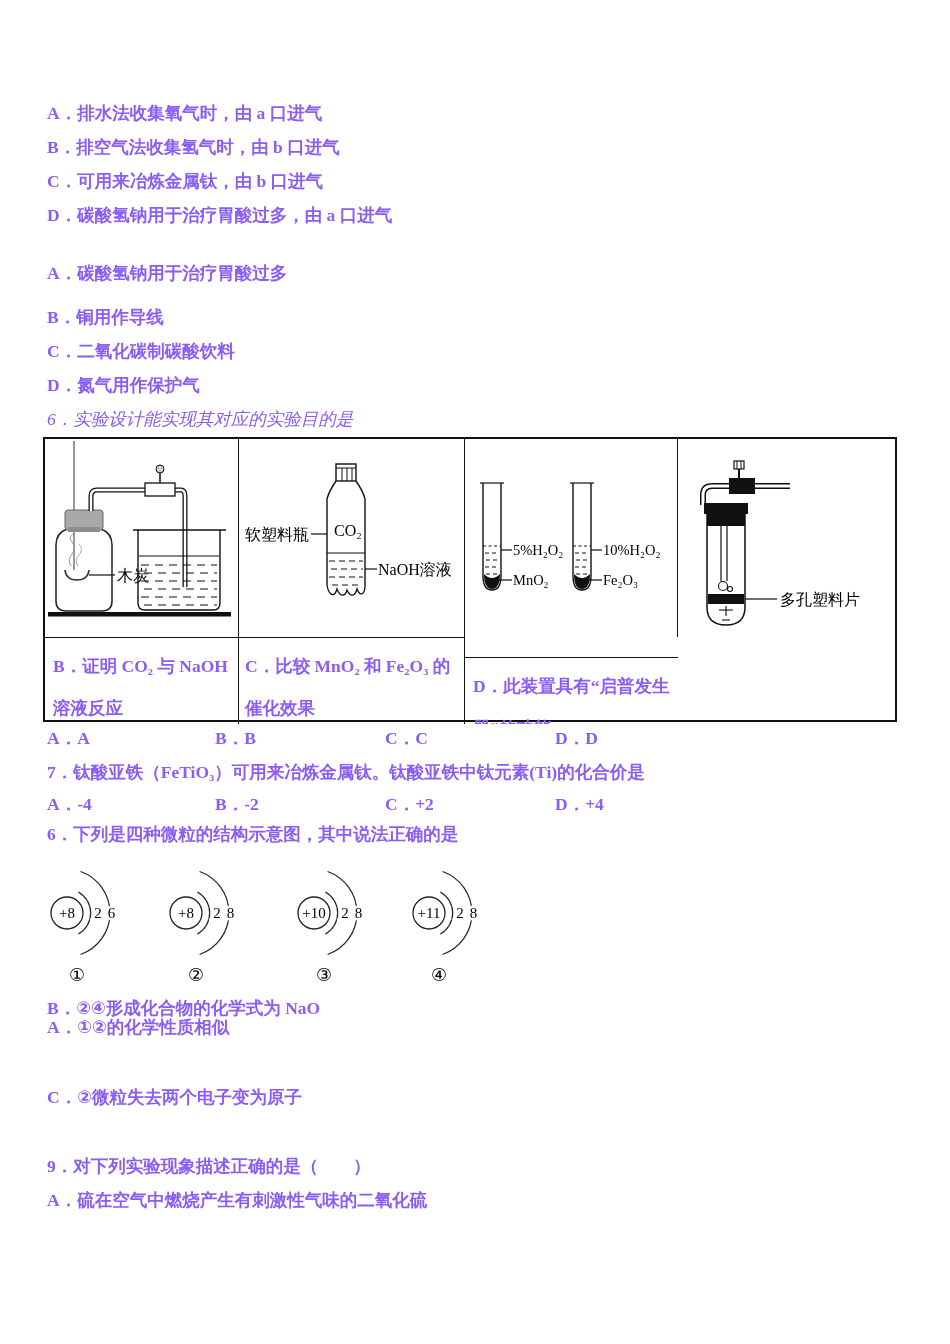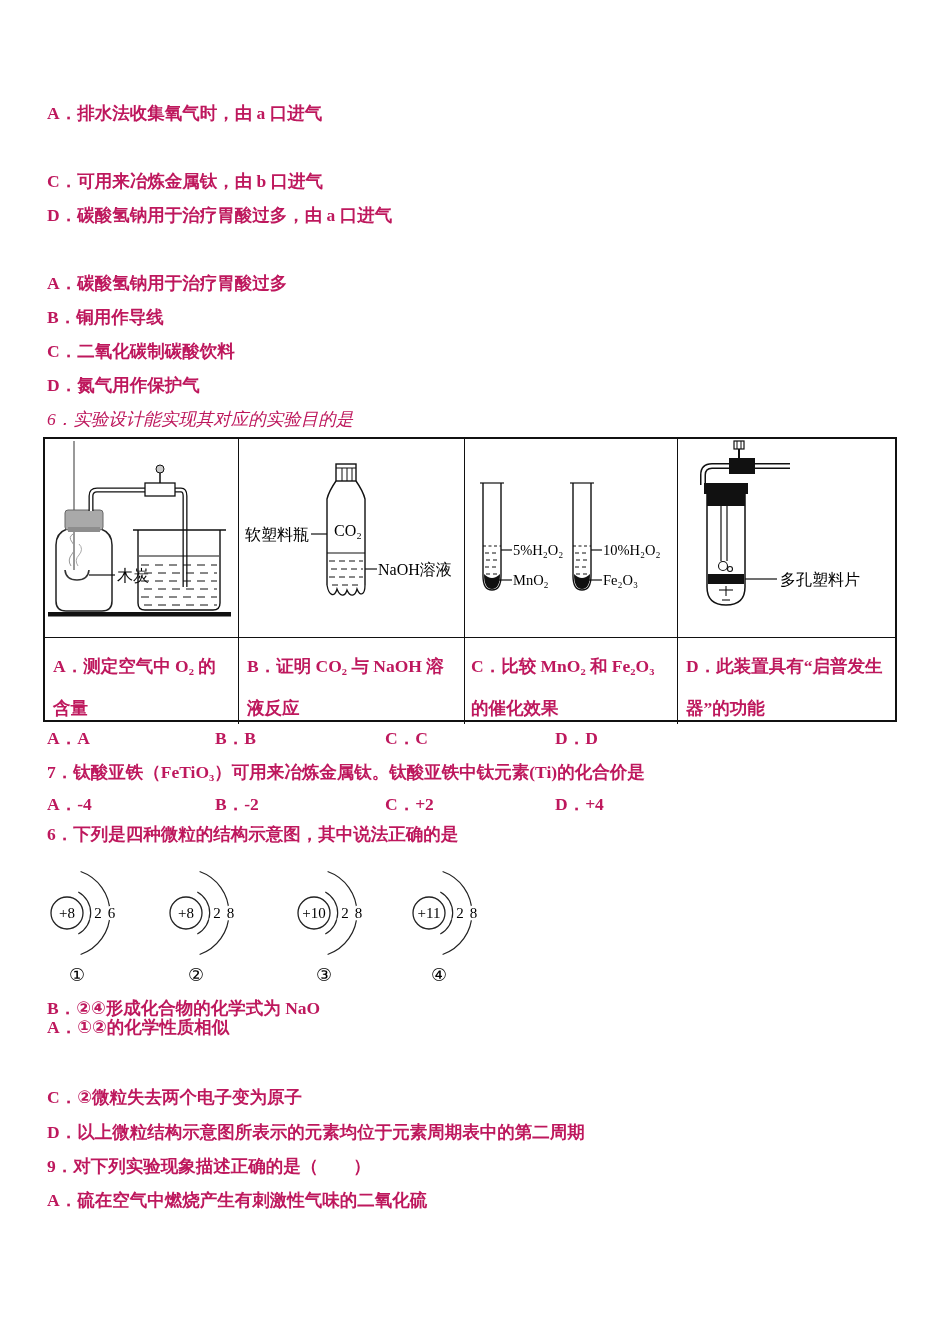--- a/index.html
+++ b/index.html
@@ -1,45 +1,46 @@
 <!DOCTYPE html>
 <html><head>
 <meta charset="utf-8">
 <style>
   html,body{margin:0;padding:0;background:#fff;}
   .page{position:relative;width:950px;height:1344px;background:#fff;overflow:hidden;
-        font-family:"Liberation Serif","DejaVu Sans",serif;color:#be185d;}
+        font-family:"Liberation Serif","DejaVu Sans",serif;color:#8b5cf6;}
   .ln{position:absolute;left:47px;font-size:17.5px;font-weight:700;line-height:24px;white-space:pre;}
   .reg{font-weight:400;font-style:italic;}
   .c1{left:47px}.c2{left:215px}.c3{left:385px}.c4{left:555px}
   .qtable{position:absolute;left:43px;top:437px;width:854px;height:285px;
           display:grid;grid-template-columns:194px 226px 213px 217px;grid-template-rows:198px 87px;
           border:2px solid #111;box-sizing:border-box;}
   .tc{border-right:1.5px solid #111;box-sizing:border-box;overflow:hidden;}
-  .tc.last{border-right:none;}
+  .tc.last{border-right:none;margin-top:20px;}
   .cap{border-top:1.5px solid #111;padding:7px 7px 0 8px;font-size:17.5px;font-weight:700;line-height:42px;}
   svg text{font-family:"Liberation Serif","DejaVu Sans",serif;}
   .dlabel{font-size:16px;font-weight:400;}
   .slabel{font-size:14.5px;font-weight:400;}
   .halo{paint-order:stroke;stroke:#fff;stroke-width:5px;font-weight:400;}
   .nuc{font-size:15px;}
   .num{font-size:15px;}
   .tag{font-size:18px;font-weight:400;}
   .psvg{position:absolute;top:869px;}
 </style>
 </head>
 <body>
 
 <div class="page">
 
   <div class="ln" style="top:101px">A．排水法收集氧气时，由 a 口进气</div>
+  <div class="ln" style="top:135px">B．排空气法收集氢气时，由 b 口进气</div>
   <div class="ln" style="top:169px">C．可用来冶炼金属钛，由 b 口进气</div>
   <div class="ln" style="top:203px">D．碳酸氢钠用于治疗胃酸过多，由 a 口进气</div>
 
-  <div class="ln" style="top:271px">A．碳酸氢钠用于治疗胃酸过多</div>
+  <div class="ln" style="top:261px">A．碳酸氢钠用于治疗胃酸过多</div>
   <div class="ln" style="top:305px">B．铜用作导线</div>
   <div class="ln" style="top:339px">C．二氧化碳制碳酸饮料</div>
   <div class="ln" style="top:373px">D．氮气用作保护气</div>
 
   <div class="ln reg" style="top:407px">6．实验设计能实现其对应的实验目的是</div>
 
   <div class="qtable">
 
     <div class="tc">
       <svg width="192" height="196" viewBox="0 0 192 196">
@@ -141,21 +142,20 @@
         <circle cx="52" cy="130" r="2.5" fill="none" stroke="#111" stroke-width="1.1"></circle>
         <rect x="30" y="135" width="36" height="10" fill="#111"></rect>
         <line x1="48" y1="147" x2="48" y2="157" stroke="#111" stroke-width="1.1"></line>
         <line x1="41" y1="151" x2="55" y2="151" stroke="#111" stroke-width="1.1"></line>
         <line x1="44" y1="161" x2="52" y2="161" stroke="#111" stroke-width="1.1"></line>
         <line x1="67" y1="140" x2="99" y2="140" stroke="#111" stroke-width="1.2"></line>
         <text x="102" y="146" class="dlabel">多孔塑料片</text>
       </svg>
     </div>
 
-    <div class="tc cap">A．测定空气中 O₂ 的含量</div>
     <div class="tc cap">B．证明 CO₂ 与 NaOH 溶液反应</div>
     <div class="tc cap" style="padding-left:6px">C．比较 MnO₂ 和 Fe₂O₃ 的催化效果</div>
     <div class="tc cap last">D．此装置具有“启普发生器”的功能</div>
   </div>
 
   <div class="ln c1" style="top:726px">A．A</div>
   <div class="ln c2" style="top:726px">B．B</div>
   <div class="ln c3" style="top:726px">C．C</div>
   <div class="ln c4" style="top:726px">D．D</div>
 
@@ -200,18 +200,17 @@
     <path d="M43.3,23 A24,24 0 0 1 43.3,65" fill="none" stroke="#222" stroke-width="1.2"></path>
     <path d="M45.6,2.5 A44,44 0 0 1 45.6,85.5" fill="none" stroke="#222" stroke-width="1.2"></path>
     <text x="63" y="49" text-anchor="middle" class="num halo">2</text>
     <text x="76.5" y="49" text-anchor="middle" class="num halo">8</text>
     <text x="42" y="112" text-anchor="middle" class="tag">④</text>
   </svg>
 
   <div class="ln" style="top:1015px">A．①②的化学性质相似</div>
   <div class="ln" style="top:996px">B．②④形成化合物的化学式为 NaO</div>
   <div class="ln" style="top:1085px">C．②微粒失去两个电子变为原子</div>
-  <div class="ln" style="top:1120px">D．以上微粒结构示意图所表示的元素均位于元素周期表中的第二周期</div>
 
   <div class="ln" style="top:1154px">9．对下列实验现象描述正确的是（　　）</div>
   <div class="ln" style="top:1188px">A．硫在空气中燃烧产生有刺激性气味的二氧化硫</div>
 
 </div>
 
 </body></html>

